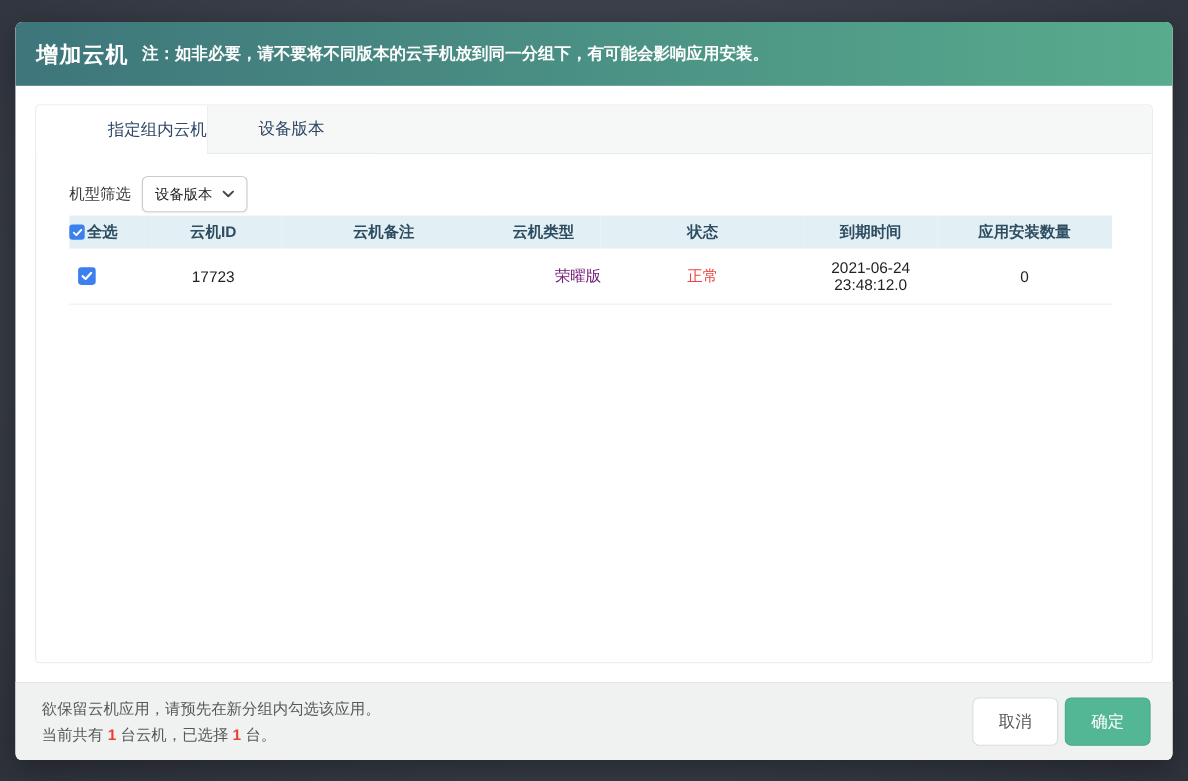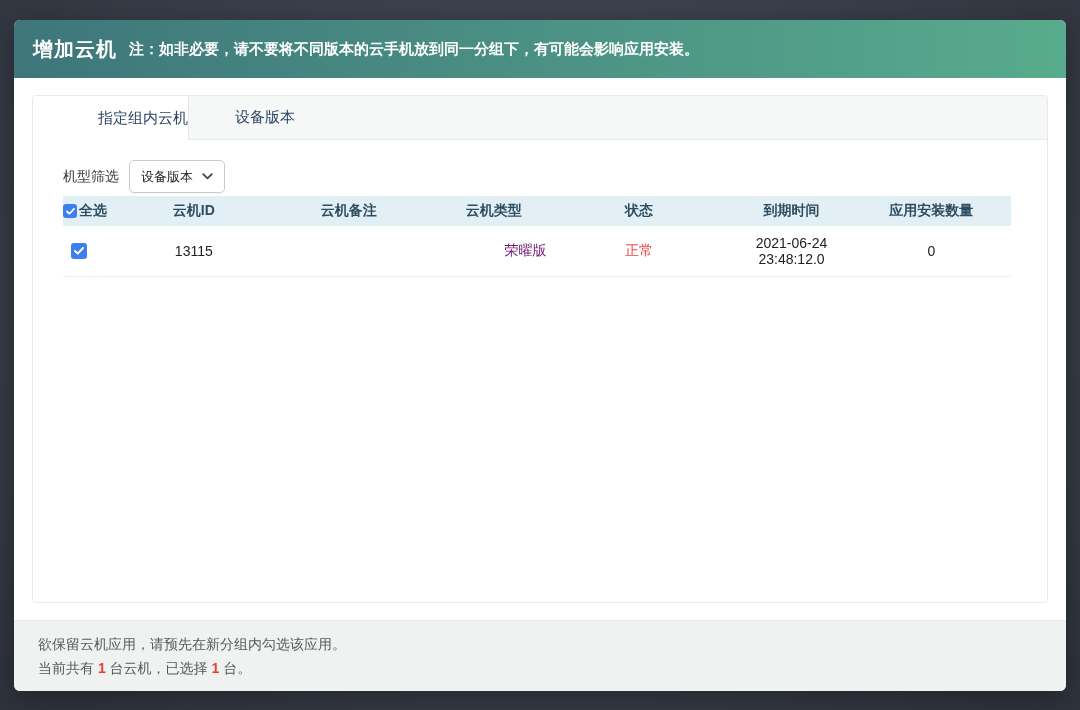--- a/index.html
+++ b/index.html
@@ -160,32 +160,36 @@
           <tr>
             <td style="text-align:left;">
               <span class="checkbox md">
                 <span style="display:inline-flex;">
                   <svg width="10" height="8" viewBox="0 0 10 8">
                       <path d="M1 4 L3.8 6.6 L9 1" stroke="#fff" stroke-width="2" fill="none" stroke-linecap="round" stroke-linejoin="round"></path>
                     </svg>
                 </span>
               </span>
             </td>
-            <td>13115</td>
+            <td>17723</td>
             <td></td>
             <td class="type">荣曜版</td>
             <td class="status">正常</td>
             <td>2021-06-24 23:48:12.0</td>
             <td>0</td>
           </tr>
         </tbody>
       </table>
     </div>
   </div>
 
   <div class="dialog-footer">
     <div class="footer-text">
       <div>欲保留云机应用，请预先在新分组内勾选该应用。</div>
       <div><span>当前共有 </span><span class="num-red">1</span><span> 台云机，已选择 </span><span class="num-red">1</span><span> 台。</span></div>
     </div>
+    <div class="footer-buttons">
+      <button class="btn btn-cancel">取消</button>
+      <button class="btn btn-confirm">确定</button>
+    </div>
   </div>
 
 </div>
 
 </body></html>

